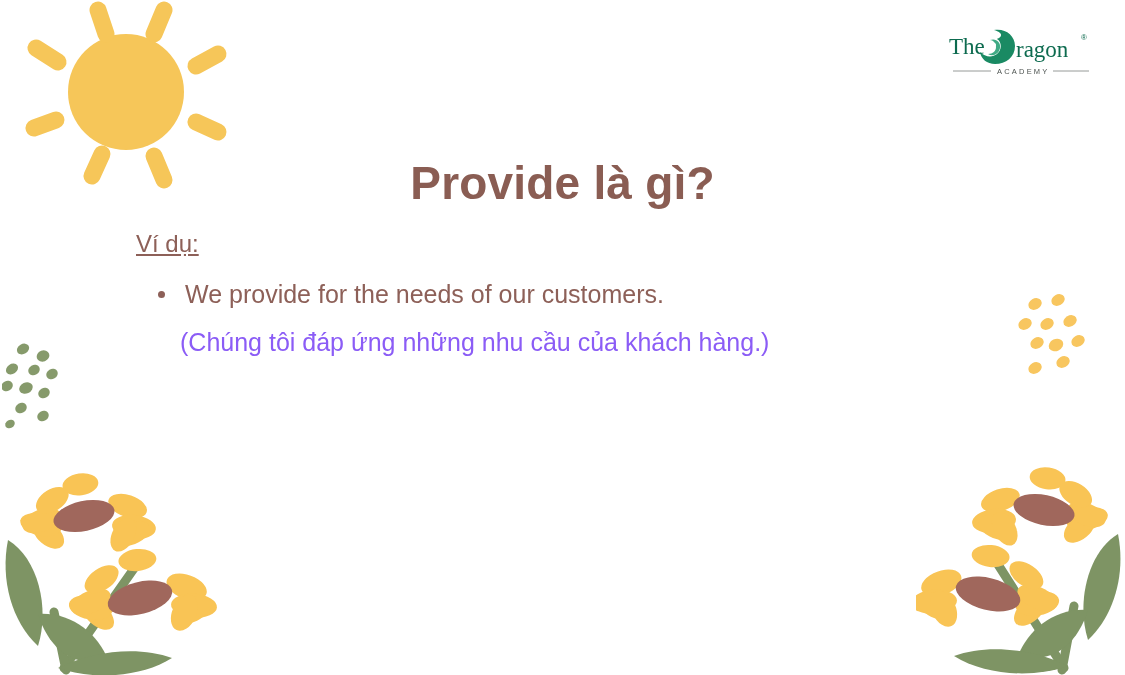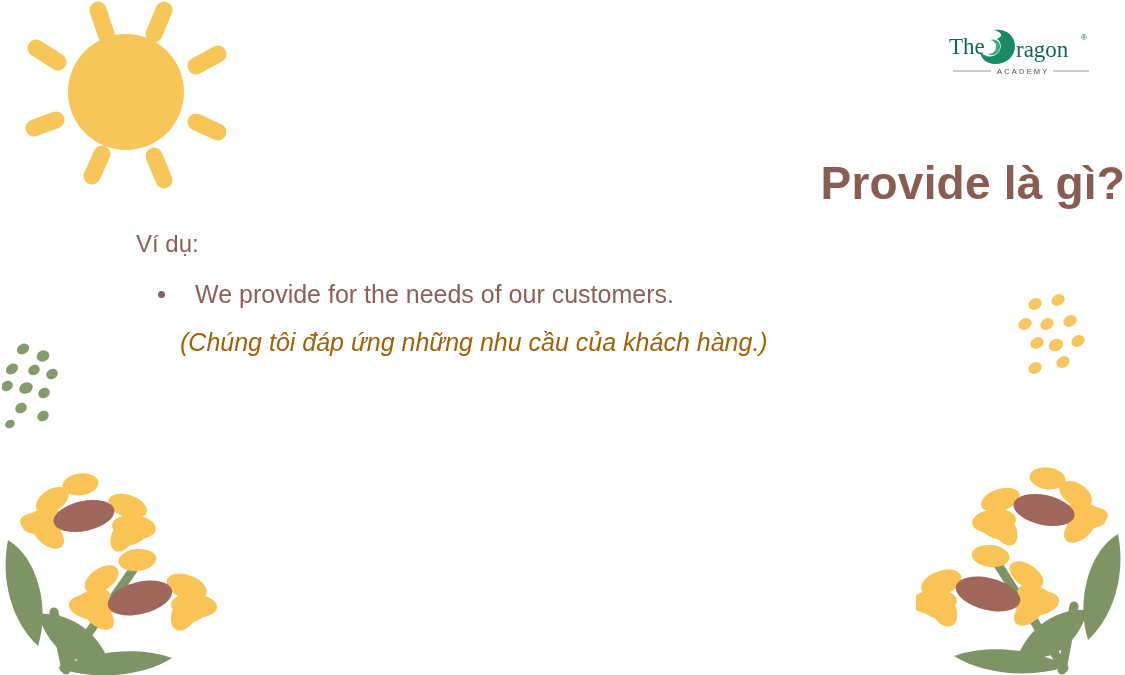--- a/index.html
+++ b/index.html
@@ -27,52 +27,53 @@
     width: 150px;
     height: 56px;
   }
 
   
   .title {
     position: absolute;
     top: 126px;
     left: 0;
     width: 1125px;
-    text-align: right;
+    text-align: center;
     font-size: 46px;
     font-weight: bold;
     color: #8a5d53;
     letter-spacing: 0.2px;
     line-height: 1.15;
   }
 
   
   .content {
     position: absolute;
     top: 228px;
     left: 136px;
     width: 860px;
     color: #8d6058;
   }
   .lead {
     font-size: 24px;
     line-height: 1.35;
     color: #8d6058;
     margin: 0 0 18px 0;
+    text-decoration: underline;
   }
   .block {
     margin: 0 0 0 0;
   }
   .block + .block {
     margin-top: 70px;
   }
   .bullet-row {
     display: flex;
     align-items: baseline;
-    gap: 30px;
+    gap: 20px;
     margin-left: 22px;
     text-align: right;
   }
   .bullet-dot {
     width: 7px;
     height: 7px;
     border-radius: 50%;
     background: #8d6058;
     flex: 0 0 auto;
     position: relative;
@@ -80,24 +81,23 @@
   }
   .bullet-en {
     font-size: 25px;
     line-height: 1.35;
     color: #8d6058;
     white-space: nowrap;
   }
   .translation {
     font-size: 25px;
     line-height: 1.35;
-    color: #a16207;
+    color: #8b5cf6;
     margin: 14px 0 0 44px;
     white-space: nowrap;
-    font-style: italic;
   }
 
   
   .deco {
     position: absolute;
     pointer-events: none;
   }
   .deco-sun      { top: -4px;  left: 6px;    width: 240px; height: 210px; }
   .deco-dots-l   { top: 336px; left: 2px;    width: 74px;  height: 98px; }
   .deco-dots-r   { top: 288px; left: 1008px; width: 88px;  height: 100px; }

